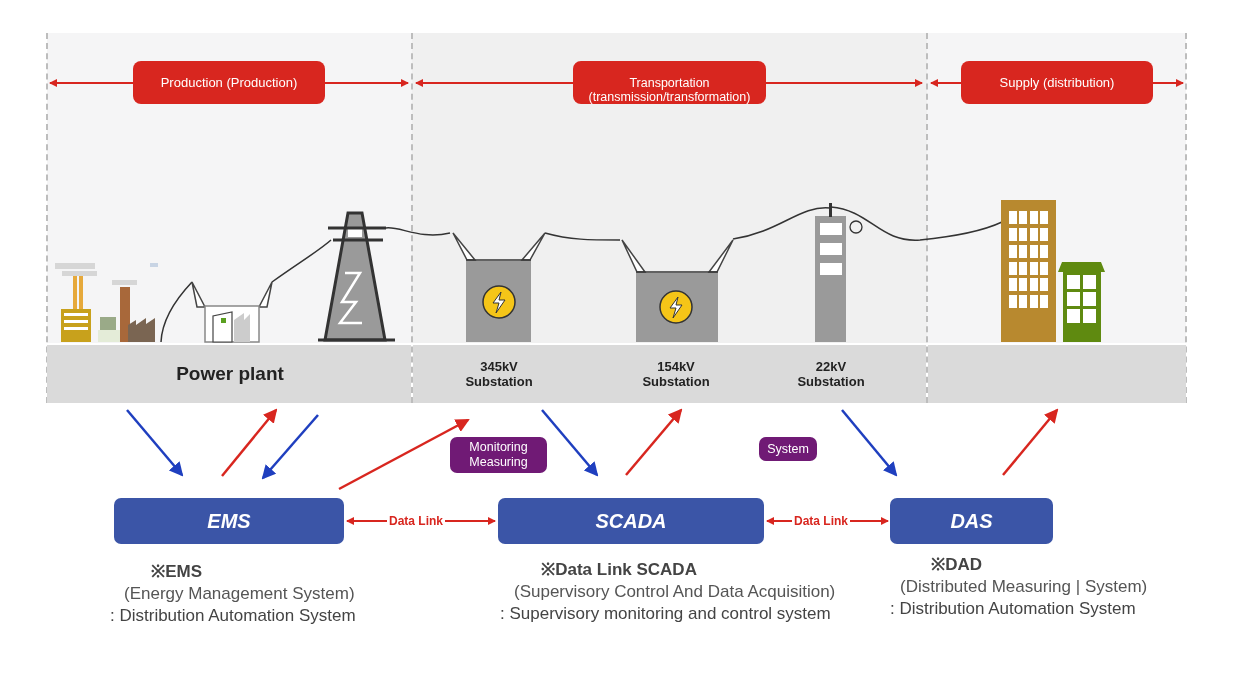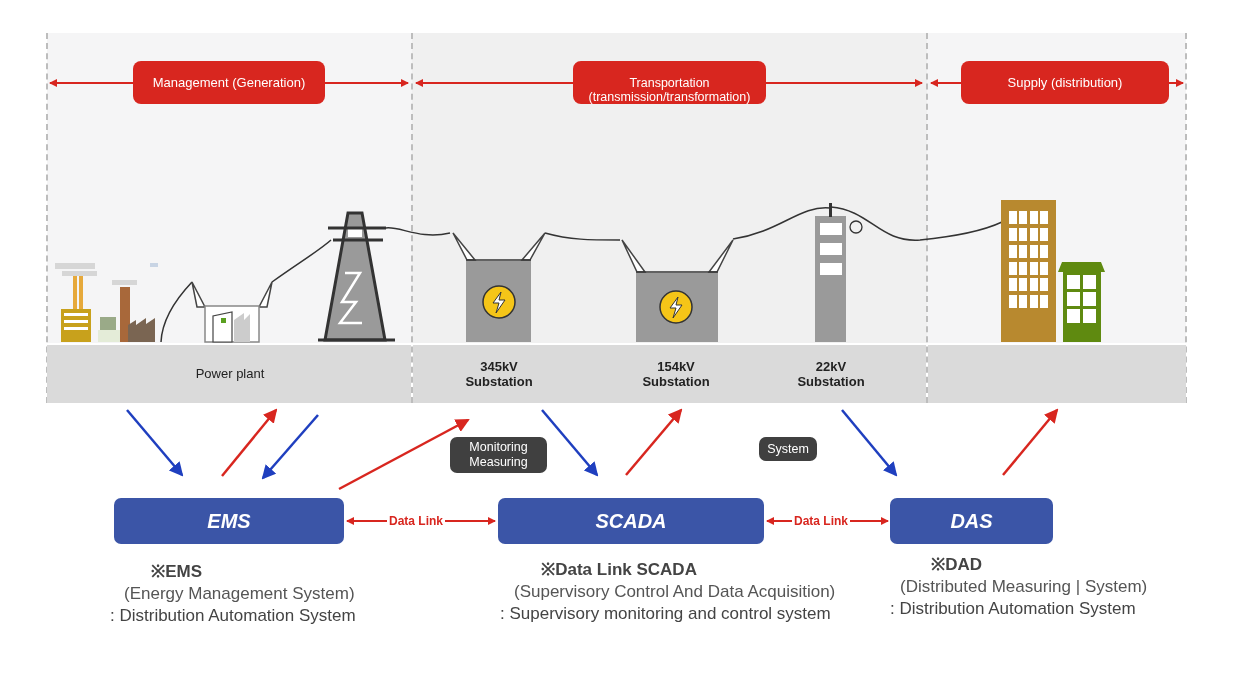--- a/index.html
+++ b/index.html
@@ -7,25 +7,25 @@
   .zone{position:absolute;top:33px;height:310px;}
   .z1{left:47px;width:365px;background:#f5f5f6;}
   .z2{left:412px;width:515px;background:#f0f0f0;}
   .z3{left:927px;width:259px;background:#f5f5f6;}
   .vdash{position:absolute;top:33px;height:370px;width:0;border-left:2px dashed #bdbdbd;}
   .labelbar{position:absolute;top:345px;height:58px;background:#dadada;}
   .lb1{left:47px;width:364px;}
   .lb2{left:413px;width:513px;}
   .lb3{left:928px;width:258px;}
   .lbtext{position:absolute;text-align:center;color:#222;font-size:13px;line-height:15px;font-weight:bold;font-family:"Liberation Sans",sans-serif;}
-  .lbtext.pp{font-weight:normal;font-size:13px;}
+  .lbtext.pp{font-weight:bold;font-size:19px;}
   .phase{position:absolute;background:#d8261f;color:#fff;border-radius:8px;text-align:center;font-family:"Liberation Sans",sans-serif;font-size:13px;}
   svg.overlay{position:absolute;left:0;top:0;}
   .sys{position:absolute;background:#3b55a7;color:#fff;border-radius:7px;text-align:center;font-weight:bold;font-size:20px;line-height:46px;height:46px;font-family:"Liberation Sans",sans-serif;font-style:italic;}
-  .tag{position:absolute;background:#404040;color:#fff;border-radius:7px;text-align:center;font-size:12.5px;line-height:15px;font-family:"Liberation Sans",sans-serif;}
+  .tag{position:absolute;background:#701a75;color:#fff;border-radius:7px;text-align:center;font-size:12.5px;line-height:15px;font-family:"Liberation Sans",sans-serif;}
   .dl{position:absolute;color:#d8261f;font-weight:bold;font-size:12px;font-family:"Liberation Sans",sans-serif;background:#fff;padding:0 2px;}
   .note{position:absolute;color:#555;font-family:"Liberation Sans",sans-serif;font-size:17px;line-height:22px;}
   .note .ttl{font-weight:bold;color:#444;margin-left:41px;}
   .note .sub{padding-left:14px;color:#555;}
   .note .desc{color:#444;}
 </style>
 </head>
 <body>
 
 <div class="zone z1"></div>
@@ -188,27 +188,27 @@
     <line x1="1003" y1="475" x2="1057" y2="410" stroke="#d8261f" stroke-width="2.5" marker-end="url(#bigRed)"></line>
   </g>
 
   <g>
     <line x1="347" y1="521" x2="495" y2="521" stroke="#d8261f" stroke-width="1.8" marker-start="url(#redHeadStart)" marker-end="url(#redHead)"></line>
     <line x1="767" y1="521" x2="888" y2="521" stroke="#d8261f" stroke-width="1.8" marker-start="url(#redHeadStart)" marker-end="url(#redHead)"></line>
   </g>
 </svg>
 
 <div class="phase" style="left:133px;top:61px;width:192px;height:43px;line-height:43px;">
-  <span>Management (Generation)</span>
+  <span>Production (Production)</span>
 </div>
 <div class="phase" style="left:573px;top:61px;width:193px;height:43px;font-size:12.5px;line-height:14px;padding-top:15px;box-sizing:border-box;">
   <div>Transportation</div>
   <div>(transmission/transformation)</div>
 </div>
-<div class="phase" style="left:961px;top:61px;width:208px;height:43px;line-height:43px;">
+<div class="phase" style="left:961px;top:61px;width:192px;height:43px;line-height:43px;">
   <span>Supply (distribution)</span>
 </div>
 
 <div class="labelbar lb1"></div>
 <div class="labelbar lb2"></div>
 <div class="labelbar lb3"></div>
 
 <div class="lbtext pp" style="left:130px;top:366px;width:200px;">Power plant</div>
 <div class="lbtext" style="left:449px;top:359px;width:100px;">
   <div>345kV</div>

